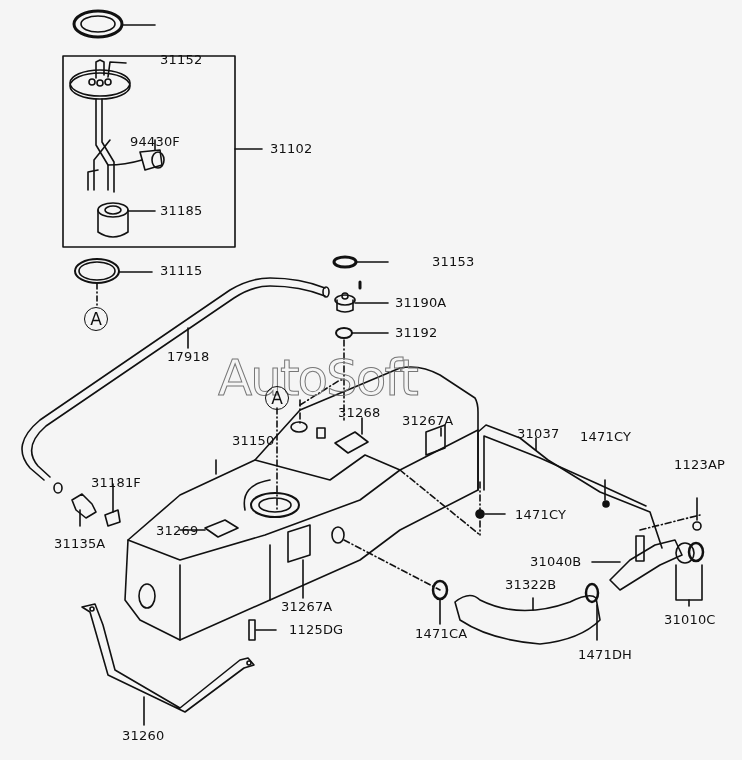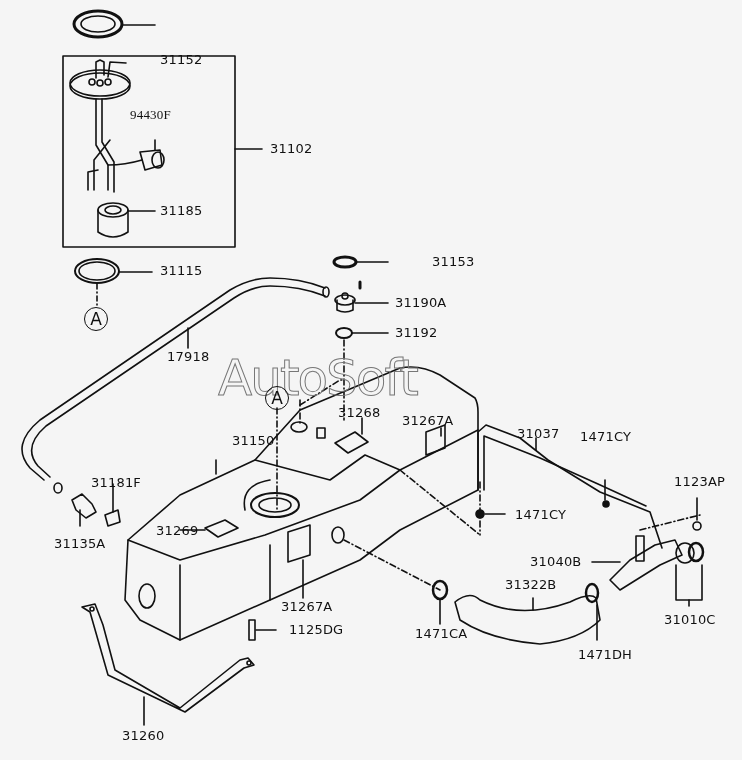--- a/index.html
+++ b/index.html
@@ -171,34 +171,34 @@
     <line x1="144" y1="697" x2="144" y2="725"></line>
   </g>
 </svg>
 
 <div class="watermark">AutoSoft</div>
 
 <div class="circA" style="left:84px;top:307px;">A</div>
 <div class="circA" style="left:265px;top:386px;">A</div>
 
 <div class="lbl" style="left:160px;top:19px;margin-top:34px;">31152</div>
-<div class="lbl" style="left:130px;top:108px;font-family:Liberation Serif, serif;">94430F</div>
+<div class="lbl" style="left:130px;top:135px;">94430F</div>
 <div class="lbl" style="left:270px;top:142px;">31102</div>
 <div class="lbl" style="left:160px;top:204px;">31185</div>
 <div class="lbl" style="left:160px;top:264px;text-align:center;">31115</div>
 <div class="lbl" style="left:395px;top:255px;margin-left:37px;">31153</div>
 <div class="lbl" style="left:395px;top:296px;">31190A</div>
 <div class="lbl" style="left:395px;top:326px;">31192</div>
 <div class="lbl" style="left:167px;top:350px;">17918</div>
 <div class="lbl" style="left:190px;top:434px;margin-left:42px;">31150</div>
 <div class="lbl" style="left:338px;top:406px;">31268</div>
 <div class="lbl" style="left:402px;top:414px;">31267A</div>
 <div class="lbl" style="left:517px;top:427px;">31037</div>
 <div class="lbl" style="left:580px;top:430px;">1471CY</div>
-<div class="lbl" style="left:674px;top:475px;text-align:center;">1123AP</div>
+<div class="lbl" style="left:674px;top:458px;text-align:center;">1123AP</div>
 <div class="lbl" style="left:515px;top:508px;">1471CY</div>
 <div class="lbl" style="left:91px;top:476px;">31181F</div>
 <div class="lbl" style="left:54px;top:537px;">31135A</div>
 <div class="lbl" style="left:156px;top:524px;text-align:right;">31269</div>
 <div class="lbl" style="left:530px;top:555px;">31040B</div>
 <div class="lbl" style="left:505px;top:578px;">31322B</div>
 <div class="lbl" style="left:281px;top:600px;">31267A</div>
 <div class="lbl" style="left:289px;top:623px;">1125DG</div>
 <div class="lbl" style="left:415px;top:627px;">1471CA</div>
 <div class="lbl" style="left:578px;top:648px;">1471DH</div>

